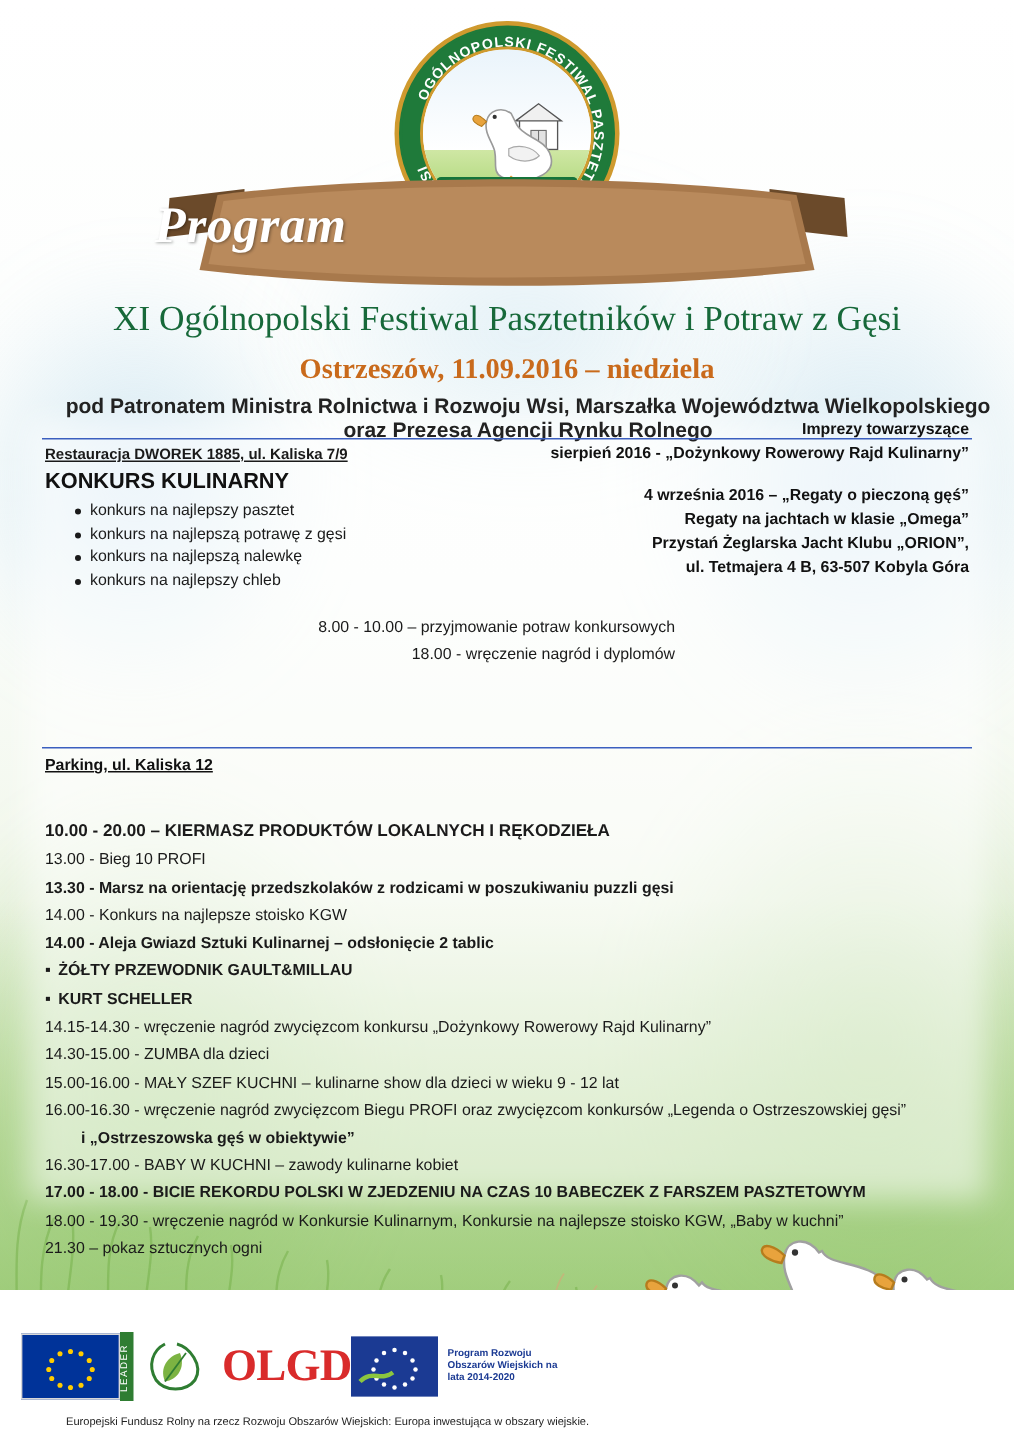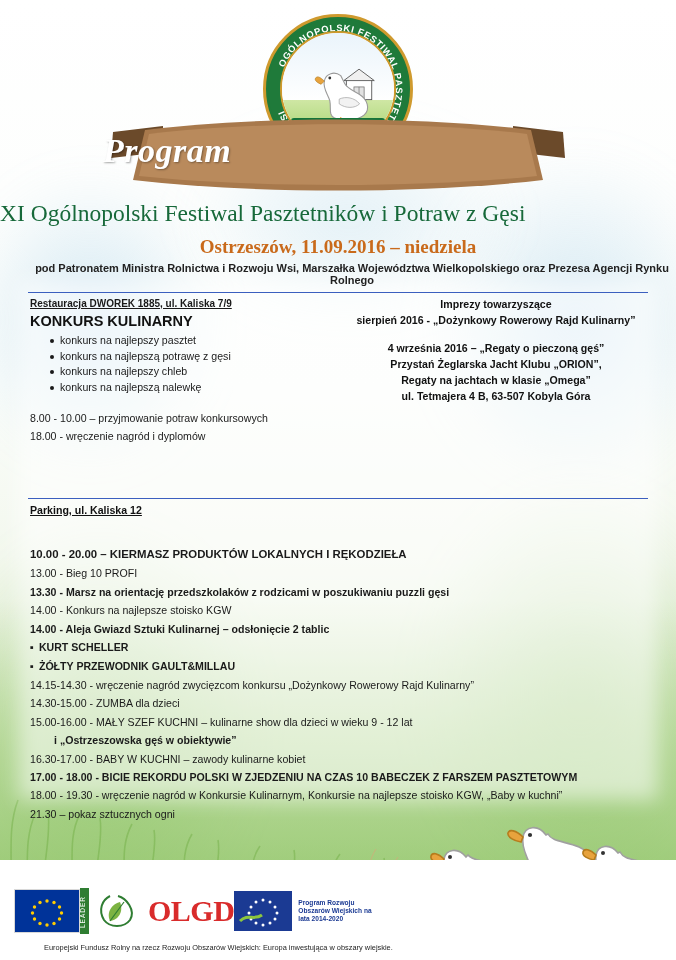--- a/index.html
+++ b/index.html
@@ -144,38 +144,38 @@
     font-weight: bold;
     font-size: 34px;
     color: #ffffff;
     text-shadow: 1px 1px 2px rgba(0,0,0,0.35);
     letter-spacing: 0.5px;
   }
 
   
   .title-main {
     position: absolute; left: 0; right: 0; top: 200px;
-    text-align: left;
+    text-align: center;
     font-family: "Liberation Serif", serif;
     font-size: 23.5px;
     color: #17693a;
     font-weight: normal;
   }
   .title-sub {
     position: absolute; left: 0; right: 0; top: 236px;
     text-align: center;
     font-family: "Liberation Serif", serif;
     font-size: 19px;
     color: #c96a1b;
     font-weight: bold;
   }
   .title-patron {
     position: absolute; left: 0; right: 0; top: 262px;
     text-align: center;
-    font-size: 11px;
+    font-size: 14px;
     color: #222222;
     font-weight: bold;
     padding-left: 28px;
   }
 
   .rule {
     position: absolute;
     height: 1px;
     background: #3b5fbf;
   }
@@ -214,35 +214,35 @@
   ul.bullets li:before {
     content: "";
     position: absolute; left: 0; top: 5px;
     width: 4px; height: 4px; border-radius: 50%;
     background: #1a1a1a;
   }
 
   
   .right-col {
     position: absolute;
-    right: 30px; top: 298px; width: 300px;
-    text-align: center;
+    right: 30px; top: 280px; width: 300px;
+    text-align: right;
   }
   .right-col .rline {
     font-size: 10.6px;
     color: #111111;
     font-weight: bold;
     margin-bottom: 4px;
   }
   .right-col .gap { height: 12px; }
 
   
   .sched1 {
     position: absolute;
-    left: 30px; top: 412px; width: 420px;
+    left: 30px; top: 412px; width: 420px; text-align: right;
   }
   .sched1 .row {
     font-size: 10.6px;
     color: #1a1a1a;
     margin-bottom: 6px;
   }
 
   
   .parking-head {
     position: absolute;
@@ -390,55 +390,56 @@
   <div class="title-patron">pod Patronatem Ministra Rolnictwa i Rozwoju Wsi, Marszałka Województwa Wielkopolskiego oraz Prezesa Agencji Rynku Rolnego</div>
 
   <div class="rule rule-top"></div>
 
   <div class="left-col">
     <div class="venue-line">Restauracja DWOREK 1885, ul. Kaliska 7/9</div>
     <div class="konkurs-head">KONKURS KULINARNY</div>
     <ul class="bullets">
       <li>konkurs na najlepszy pasztet</li>
       <li>konkurs na najlepszą potrawę z gęsi</li>
+      <li>konkurs na najlepszą nalewkę</li>
       <li>konkurs na najlepszy chleb</li>
-      <li>konkurs na najlepszą nalewkę</li>
     </ul>
   </div>
 
   <div class="right-col">
     <div class="rline">Imprezy towarzyszące</div>
     <div class="rline">sierpień 2016 - „Dożynkowy Rowerowy Rajd Kulinarny”</div>
     <div class="gap"></div>
     <div class="rline">4 września 2016 – „Regaty o pieczoną gęś”</div>
+    <div class="rline">Regaty na jachtach w klasie „Omega”</div>
     <div class="rline">Przystań Żeglarska Jacht Klubu „ORION”,</div>
-    <div class="rline">Regaty na jachtach w klasie „Omega”</div>
     <div class="rline">ul. Tetmajera 4 B, 63-507 Kobyla Góra</div>
   </div>
 
   <div class="sched1">
     <div class="row">8.00 - 10.00 – przyjmowanie potraw konkursowych</div>
     <div class="row">18.00 - wręczenie nagród i dyplomów</div>
   </div>
 
   <div class="rule rule-mid"></div>
 
   <div class="parking-head">Parking, ul. Kaliska 12</div>
 
   <div class="sched2">
     <div class="row big">10.00 - 20.00 – KIERMASZ PRODUKTÓW LOKALNYCH I RĘKODZIEŁA</div>
     <div class="row">13.00 - Bieg 10 PROFI</div>
     <div class="row bold">13.30 - Marsz na orientację przedszkolaków z rodzicami w poszukiwaniu puzzli gęsi</div>
     <div class="row">14.00 - Konkurs na najlepsze stoisko KGW</div>
     <div class="row bold">14.00 - Aleja Gwiazd Sztuki Kulinarnej – odsłonięcie 2 tablic</div>
+    <div class="row bold bullet-dot">ŻÓŁTY PRZEWODNIK GAULT&amp;MILLAU</div>
     <div class="row bold bullet-dot">KURT SCHELLER</div>
-    <div class="row bold bullet-dot">ŻÓŁTY PRZEWODNIK GAULT&amp;MILLAU</div>
     <div class="row">14.15-14.30 - wręczenie nagród zwycięzcom  konkursu  „Dożynkowy Rowerowy Rajd Kulinarny”</div>
     <div class="row">14.30-15.00 - ZUMBA dla dzieci</div>
     <div class="row">15.00-16.00 - MAŁY SZEF KUCHNI – kulinarne show dla dzieci w wieku 9 - 12 lat</div>
+    <div class="row">16.00-16.30 - wręczenie nagród zwycięzcom Biegu PROFI oraz zwycięzcom konkursów  „Legenda o Ostrzeszowskiej gęsi”</div>
     <div class="row bold indent">i „Ostrzeszowska gęś w obiektywie”</div>
     <div class="row">16.30-17.00 - BABY W KUCHNI – zawody kulinarne kobiet</div>
     <div class="row bold">17.00 - 18.00 - BICIE REKORDU POLSKI W ZJEDZENIU NA CZAS 10 BABECZEK Z FARSZEM  PASZTETOWYM</div>
     <div class="row">18.00 - 19.30 - wręczenie nagród w Konkursie Kulinarnym, Konkursie na najlepsze stoisko KGW, „Baby w kuchni”</div>
     <div class="row">21.30 – pokaz sztucznych ogni</div>
   </div>
 
   <svg class="geese" viewBox="0 0 330 215">
     <ellipse cx="180" cy="200" rx="140" ry="14" fill="#8fc45c" opacity="0.45"></ellipse>
     <g stroke="#a0a0a0" stroke-width="1.6" fill="#ffffff">

